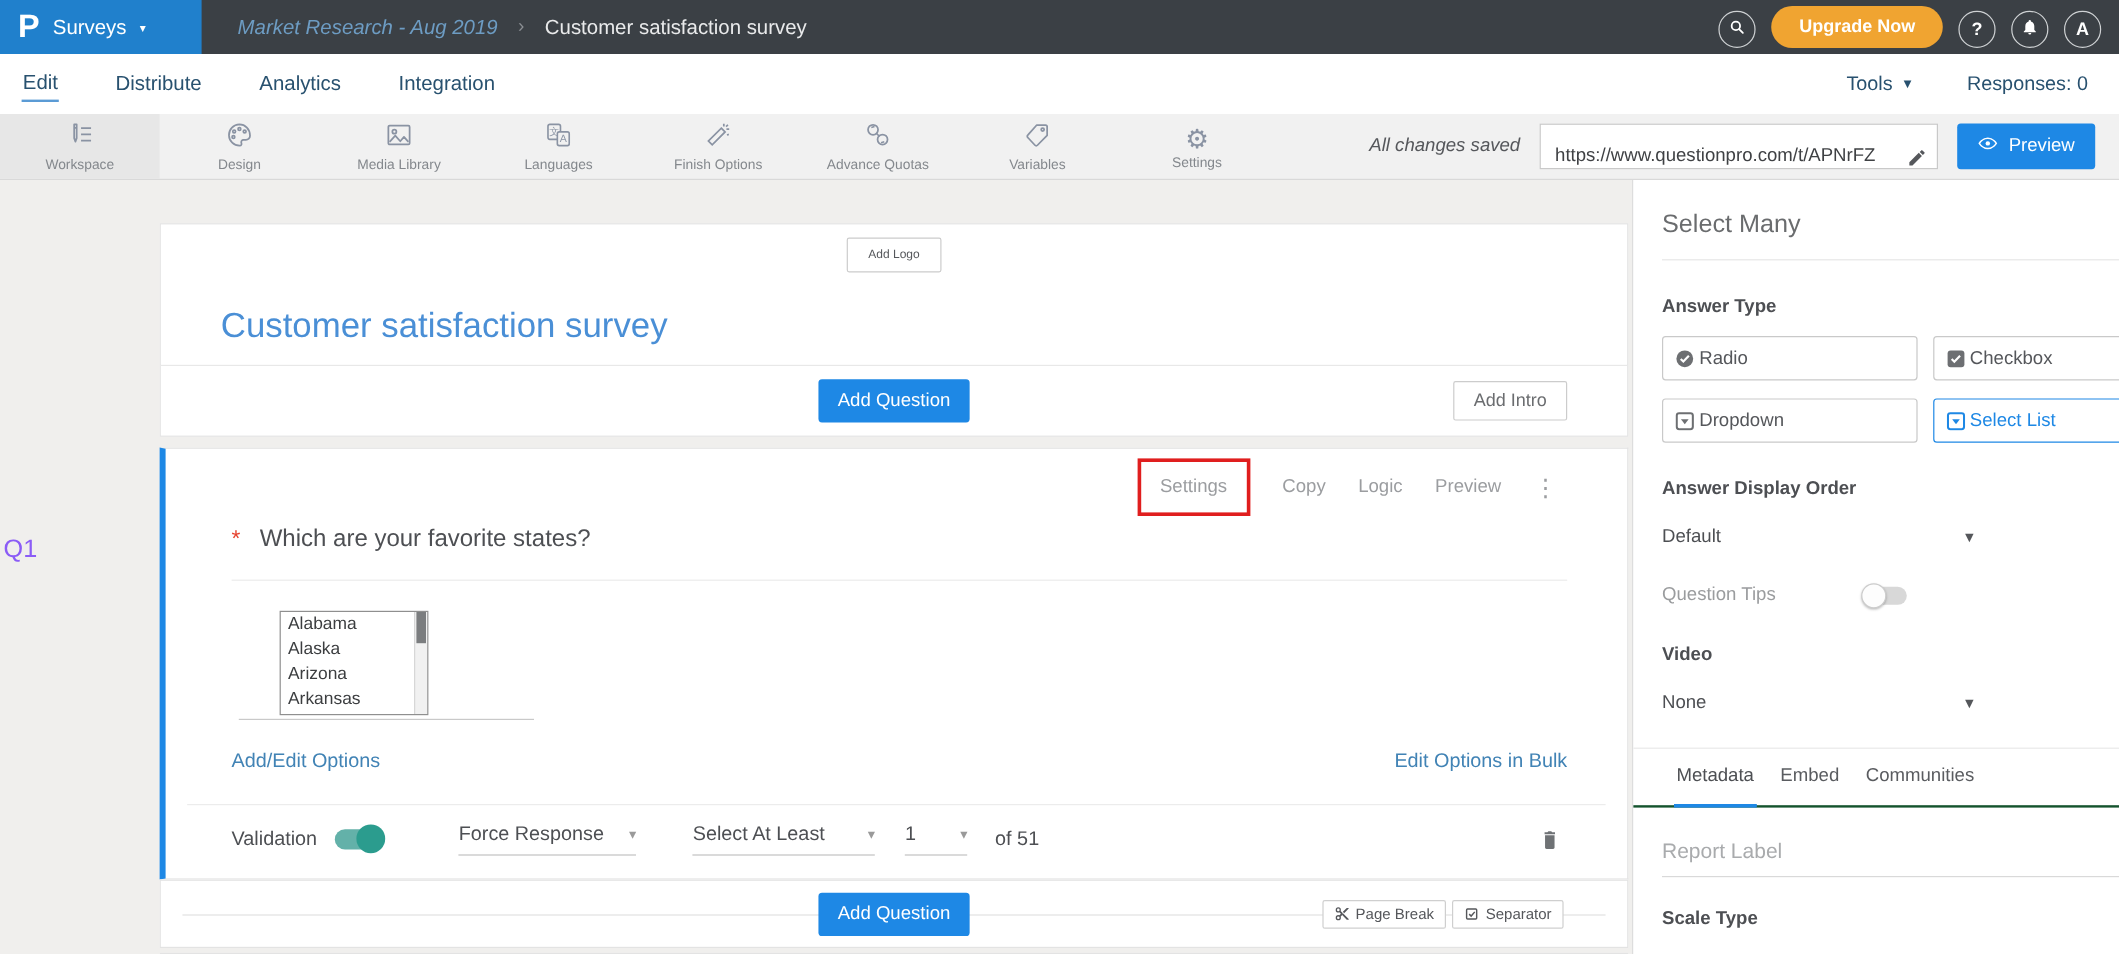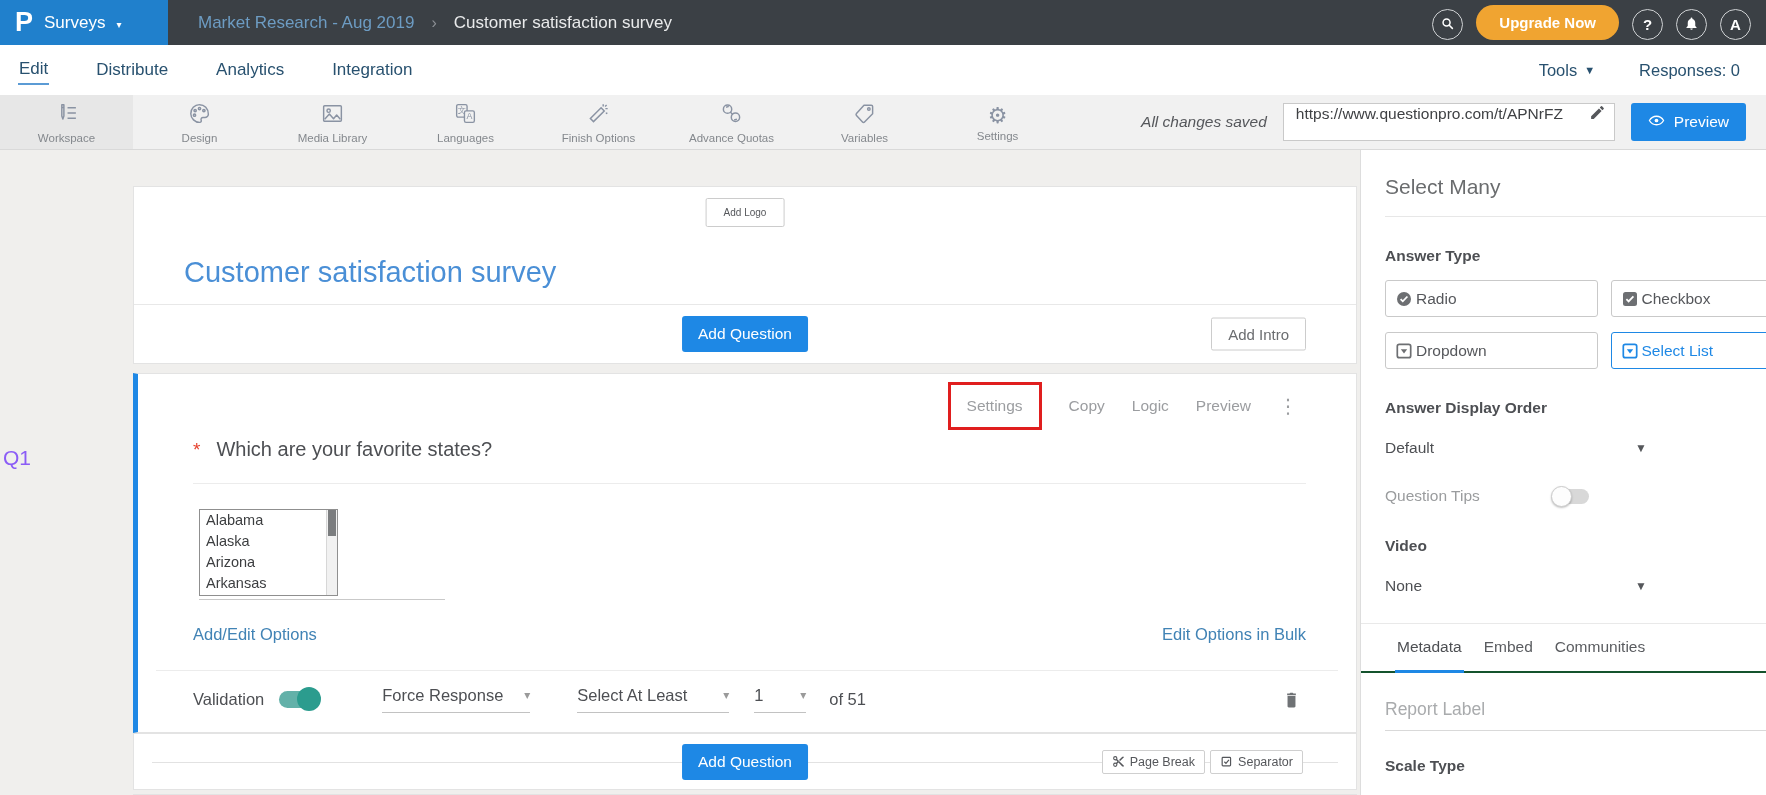--- a/index.html
+++ b/index.html
@@ -9,21 +9,21 @@
     background:#f0efed; font-family:"Liberation Sans", sans-serif;
     -webkit-font-smoothing:antialiased;
   }
   
   .topbar { height:45px; background:#3b4045; display:flex; align-items:center; }
   .brand { width:168px; height:100%; background:#2080cc; color:#fff; display:flex; align-items:center; gap:11px; padding-left:15px; cursor:pointer; }
   .brand .logo { font-size:27px; font-weight:bold; line-height:1; }
   .brand .menu { font-size:17px; }
   .brand .car { font-size:10px; margin-top:3px; }
   .crumb { display:flex; align-items:center; margin-left:30px; font-size:17px; }
-  .crumb .folder { color:#6d9cc3; cursor:pointer; }
+  .crumb .folder { color:#6d9cc3; cursor:pointer;font-style:italic; }
   .crumb .sep { color:#8b8f94; margin:0 17px; font-size:16px; }
   .crumb .cur { color:#e9eaeb; }
   .tb-right { margin-left:auto; display:flex; align-items:flex-end; gap:13px; padding-right:15px; }
   .circ { width:31px; height:31px; border:1.5px solid #cfd2d4; border-radius:50%; display:flex; align-items:center; justify-content:center; color:#fff; cursor:pointer; font-size:15px; font-weight:bold; flex:0 0 auto; }
   .circ svg { width:15px; height:15px; }
   .upgrade { background:#f0a431; color:#fff; font-weight:bold; font-size:15px; padding:9px 23px; border-radius:18px; cursor:pointer; }
   
   .navrow { height:50px; background:#fff; display:flex; align-items:center; padding:0 26px 0 18px; }
   .navtab { font-size:17px; color:#28516f; margin-right:46px; cursor:pointer; padding:3px 1px 4px 1px;text-align:center; }
   .navtab.active { border-bottom:2px solid #5b9bd5; }
@@ -32,21 +32,21 @@
   .tools .car { font-size:11px; }
   
   .toolbar { height:55px; background:#f1f1f1; border-bottom:1px solid #d9d9d9; display:flex; align-items:stretch; }
   .titem { width:133px; display:flex; flex-direction:column; align-items:center; justify-content:center; gap:2px; cursor:pointer; color:#8a93a3; }
   .titem.active { background:#e7e7e7; }
   .titem svg { width:25px; height:25px; }
   .titem .uicon { font-size:22px; line-height:25px; }
   .tlabel { font-size:11.5px; color:#84888d; }
   .toolbar-right { margin-left:auto; display:flex; align-items:center; gap:16px; padding-right:20px; }
   .saved { font-style:italic; color:#55575b; font-size:15.5px; }
-  .urlbox { width:332px; height:38px; background:#fff; border:1px solid #c9c9c9; display:flex; align-items:flex-start; padding:0 8px 0 10px; }
+  .urlbox { width:332px; height:38px; background:#fff; border:1px solid #c9c9c9; display:flex; align-items:flex-end; padding:0 8px 0 10px; }
   .urlbox input { border:none; outline:none; flex:1; min-width:0; font-size:15.5px; color:#3f4144; font-family:inherit; background:transparent; }
   .penc { color:#55575b; cursor:pointer; display:flex; }
   .penc svg { width:17px; height:17px; }
   .btn-preview { background:#1e88e5; color:#fff; border-radius:3px; height:38px; padding:0 17px; display:flex; align-items:center; gap:9px; font-size:15.5px; cursor:pointer; }
   .btn-preview svg { width:17px; height:17px; }
   
   .workspace { position:absolute; top:150px; left:0; right:0; bottom:0; background:#f0efed; overflow:hidden; }
   .qid { position:absolute; left:3px; top:296px; font-size:21px; color:#8b5cf6; }
   .card { position:absolute; left:133px; top:36px; width:1224px; bottom:-20px; display:flex; flex-direction:column; }
   .blk { background:#fff; border:1px solid #e3e3e3; }
@@ -60,21 +60,21 @@
   .gap9 { height:9px; }
   .qblock { position:relative; background:#fff; border:1px solid #e3e3e3; border-left:5px solid #1e88e5; height:360px; }
   .action-row { display:flex; justify-content:flex-end; align-items:center; gap:27px; margin:4px 58px 0 0; height:56px; }
   .action { color:#9b9da0; font-size:15.5px; cursor:pointer; }
   .red-annot { border:3px solid #e01e1e; padding:12px 16px; }
   .kebab { color:#9b9da0; font-size:20px; cursor:pointer; letter-spacing:0; }
   .qrow { margin:4px 50px 0 55px; border-bottom:1px solid #ececec; padding-bottom:22px; display:flex; gap:16px; align-items:baseline; }
   .req { color:#e6422e; font-size:19px; }
   .qtext { color:#4d4f53; font-size:20px; cursor:text; }
   .listwrap { margin:25px 0 0 61px; width:246px; border-bottom:1px solid #c9c9c9; padding-bottom:3px; }
-  .listbox { width:139px; height:87px; border:1px solid #8f8f8f; background:#fff; position:relative; overflow:hidden; cursor:pointer; }
+  .listbox { width:124px; height:87px; border:1px solid #8f8f8f; background:#fff; position:relative; overflow:hidden; cursor:pointer;margin-left:34px; }
   .opt { font-size:14.5px; color:#3c3e40; padding:1px 0 1px 6px; line-height:19px; white-space:nowrap; }
   .sb-track { position:absolute; right:0; top:0; bottom:0; width:11px; background:#f1f1f1; border-left:1px solid #d7d7d7; cursor:pointer; }
   .sb-thumb { position:absolute; top:0; left:1px; right:1px; height:26px; background:#7b7d7f; }
   .links-row { display:flex; justify-content:space-between; margin:25px 50px 0 55px; }
   .link { color:#4183b5; font-size:16.5px; cursor:pointer; }
   .vdiv { height:1px; background:#ececec; margin:26px 18px 0 18px; }
   .vrow { display:flex; align-items:center; margin:0 55px; height:56px; }
   .vlabel { font-size:16.5px; color:#4d4f53; }
   .toggle-on { position:relative; width:40px; height:17px; background:#63b1a9; border-radius:9px; margin-left:15px; cursor:pointer; flex:0 0 auto; }
   .toggle-on .knob { position:absolute; right:-2px; top:-4px; width:24px; height:24px; border-radius:50%; background:#2b9c8e; }

